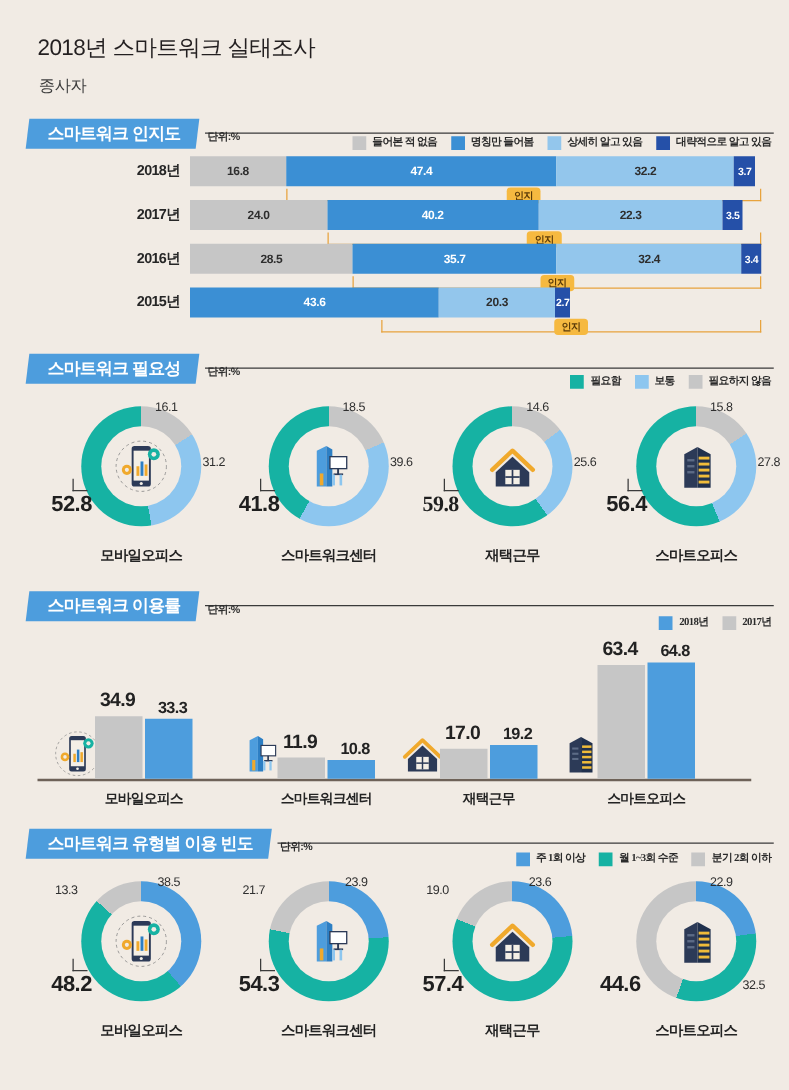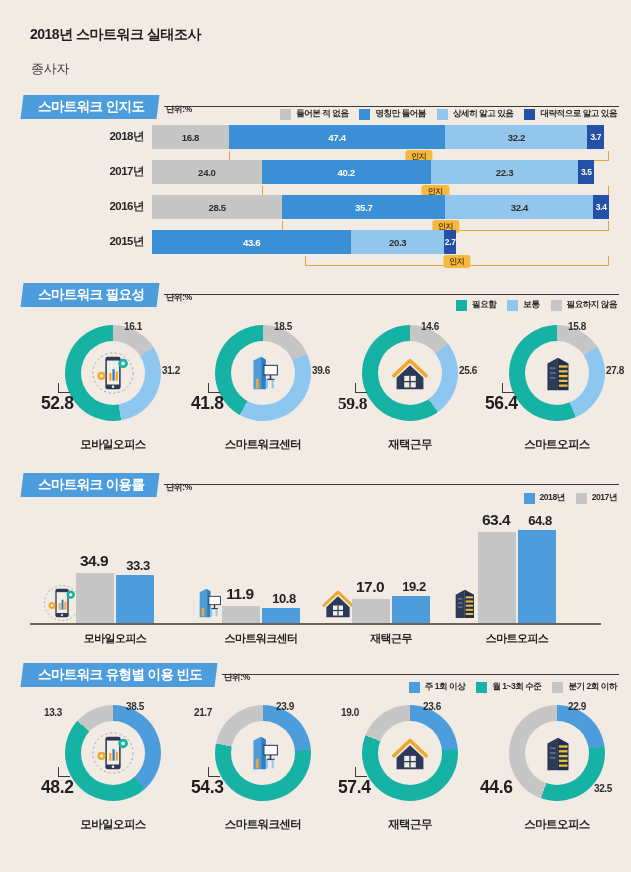--- a/index.html
+++ b/index.html
@@ -8,21 +8,21 @@
     background: #f1ebe4;
     font-family: "Liberation Sans", "DejaVu Sans", sans-serif;
     color: #2b2b2b;
     overflow: hidden;
   }
   .page { position: relative; width: 631px; height: 872px; }
 
   
   .doc-title {
     position: absolute; left: 30px; top: 26px;
-    font-size: 14px; font-weight: bold; letter-spacing: -0.5px; color: #231f20;
+    font-size: 18px; font-weight: normal; letter-spacing: -0.5px; color: #231f20;
   }
   .doc-subtitle {
     position: absolute; left: 31px; top: 60px;
     font-size: 13px; color: #3d3d3d; letter-spacing: -0.3px;
   }
 
   
   .section { position: absolute; left: 0; width: 631px; }
   .banner-row { position: relative; height: 26px; }
   .banner {
@@ -37,21 +37,21 @@
     position: absolute; top: 11px; right: 12px; height: 1px;
     background: #3a3a3a;
   }
   .unit {
     position: absolute; top: 9px;
     font-size: 8.5px; font-weight: bold; color: #2b2b2b; letter-spacing: -0.4px;
   }
 
   
   .legend {
-    position: absolute; display: flex; align-items: center; gap: 11px;
+    position: absolute; display: flex; align-items: center; gap: 11px; font-family: Liberation Serif, serif;
   }
   .legend-item { display: flex; align-items: center; gap: 5px; }
   .legend-swatch { width: 11px; height: 11px; display: block; }
   .legend-label { font-size: 8.6px; font-weight: bold; letter-spacing: -0.5px; color: #2b2b2b; white-space: nowrap; }
 
   
   .bar-row { position: absolute; left: 0; width: 631px; height: 24px; }
   .bar-year {
     position: absolute; left: 64px; top: 4px; width: 80px; text-align: right;
     font-size: 11.5px; font-weight: bold; letter-spacing: -0.5px; color: #262626;
@@ -84,21 +84,21 @@
   .donut { position: absolute; left: 27px; top: 0; width: 96px; height: 96px; border-radius: 50%; }
   .donut-hole {
     position: absolute; left: 50%; top: 50%; transform: translate(-50%, -50%);
     width: 64px; height: 64px; border-radius: 50%; background: #f1ebe4;
     display: flex; align-items: center; justify-content: center;
   }
   .donut-cat {
     position: absolute; left: 0; width: 150px; text-align: center;
     font-size: 11.5px; font-weight: bold; letter-spacing: -0.6px; color: #232323;
   }
-  .dval { position: absolute; font-size: 10px; font-weight: bold; color: #2f2f2f; letter-spacing: -0.4px; white-space: nowrap; }
+  .dval { position: absolute; font-size: 10px; font-weight: normal; color: #2f2f2f; letter-spacing: -0.4px; white-space: nowrap; }
   .dval.big { font-size: 17.5px; font-weight: bold; color: #1f1f1f; }
   .leader { position: absolute; border-left: 1.3px solid #3b3b3b; border-bottom: 1.3px solid #3b3b3b; }
 
   
   .gbar-base { position: absolute; height: 1.5px; background: #6e6258; }
   .gbar { position: absolute; bottom: 0; }
   .gbar.gray { background: #c6c6c6; }
   .gbar.blue { background: #4d9ddd; }
   .gbar-val { position: absolute; font-weight: bold; color: #222; letter-spacing: -0.5px; white-space: nowrap; }
   .gbar-val.lead { font-size: 15.5px; }

